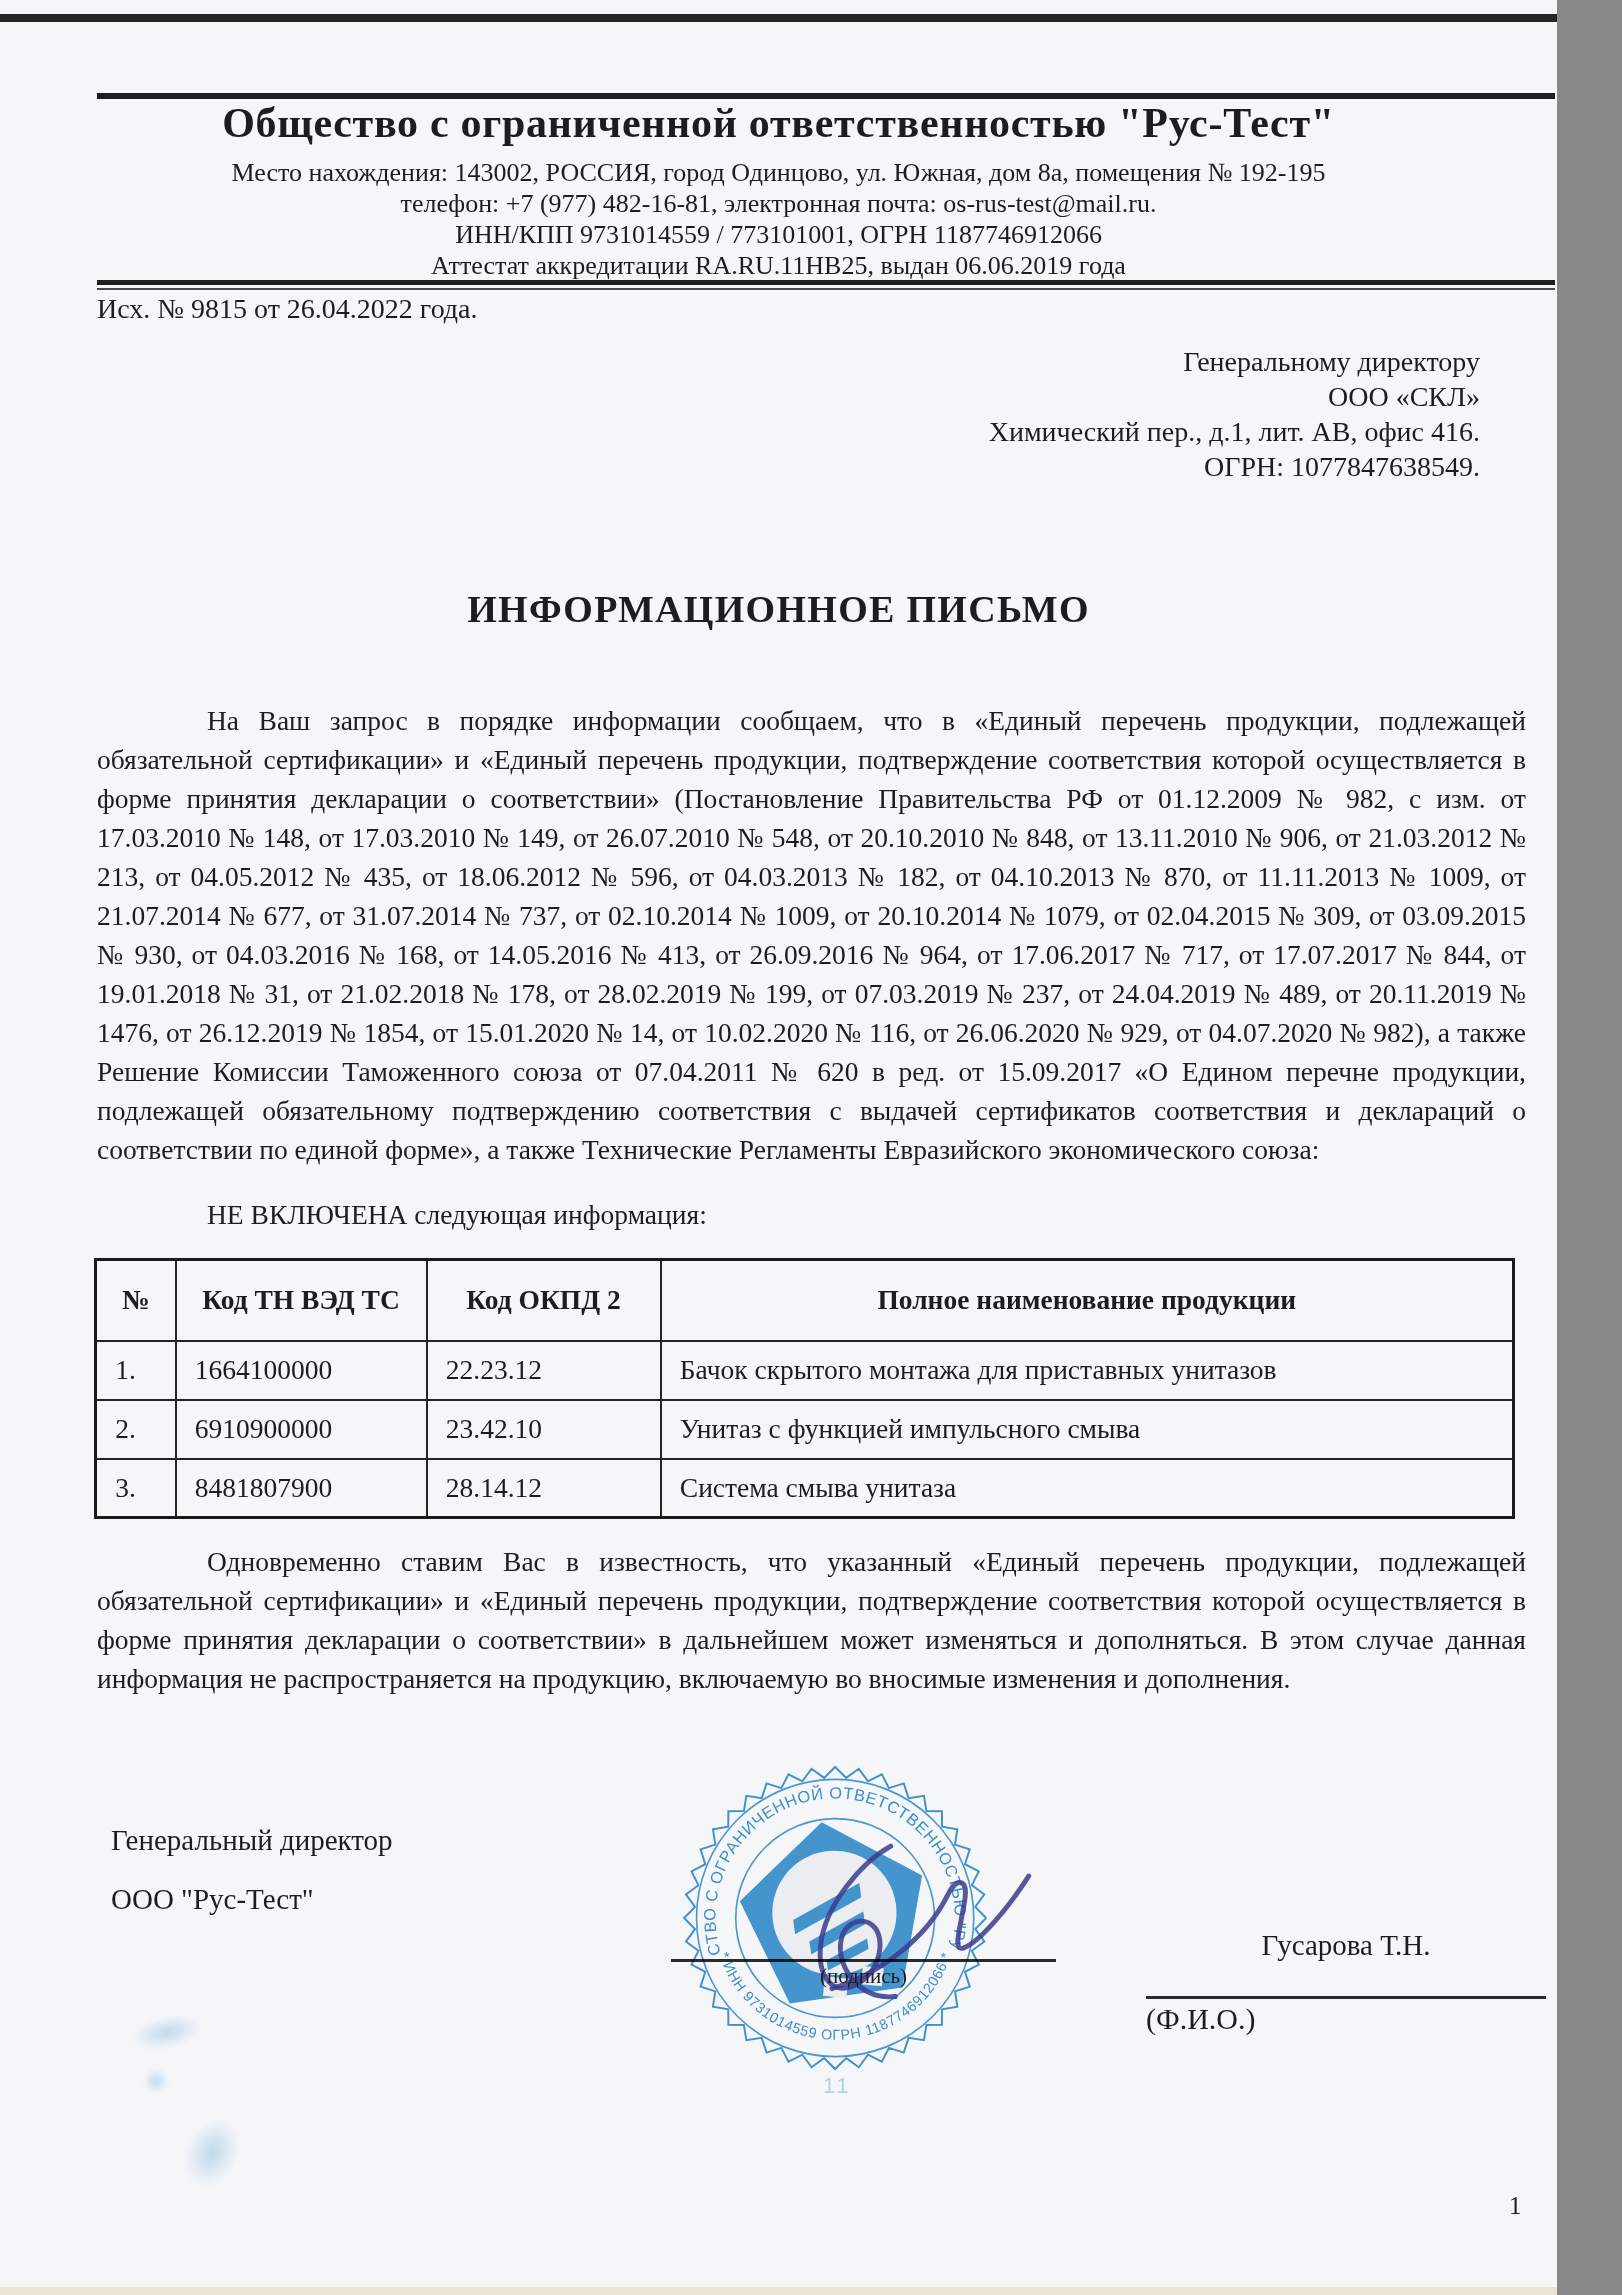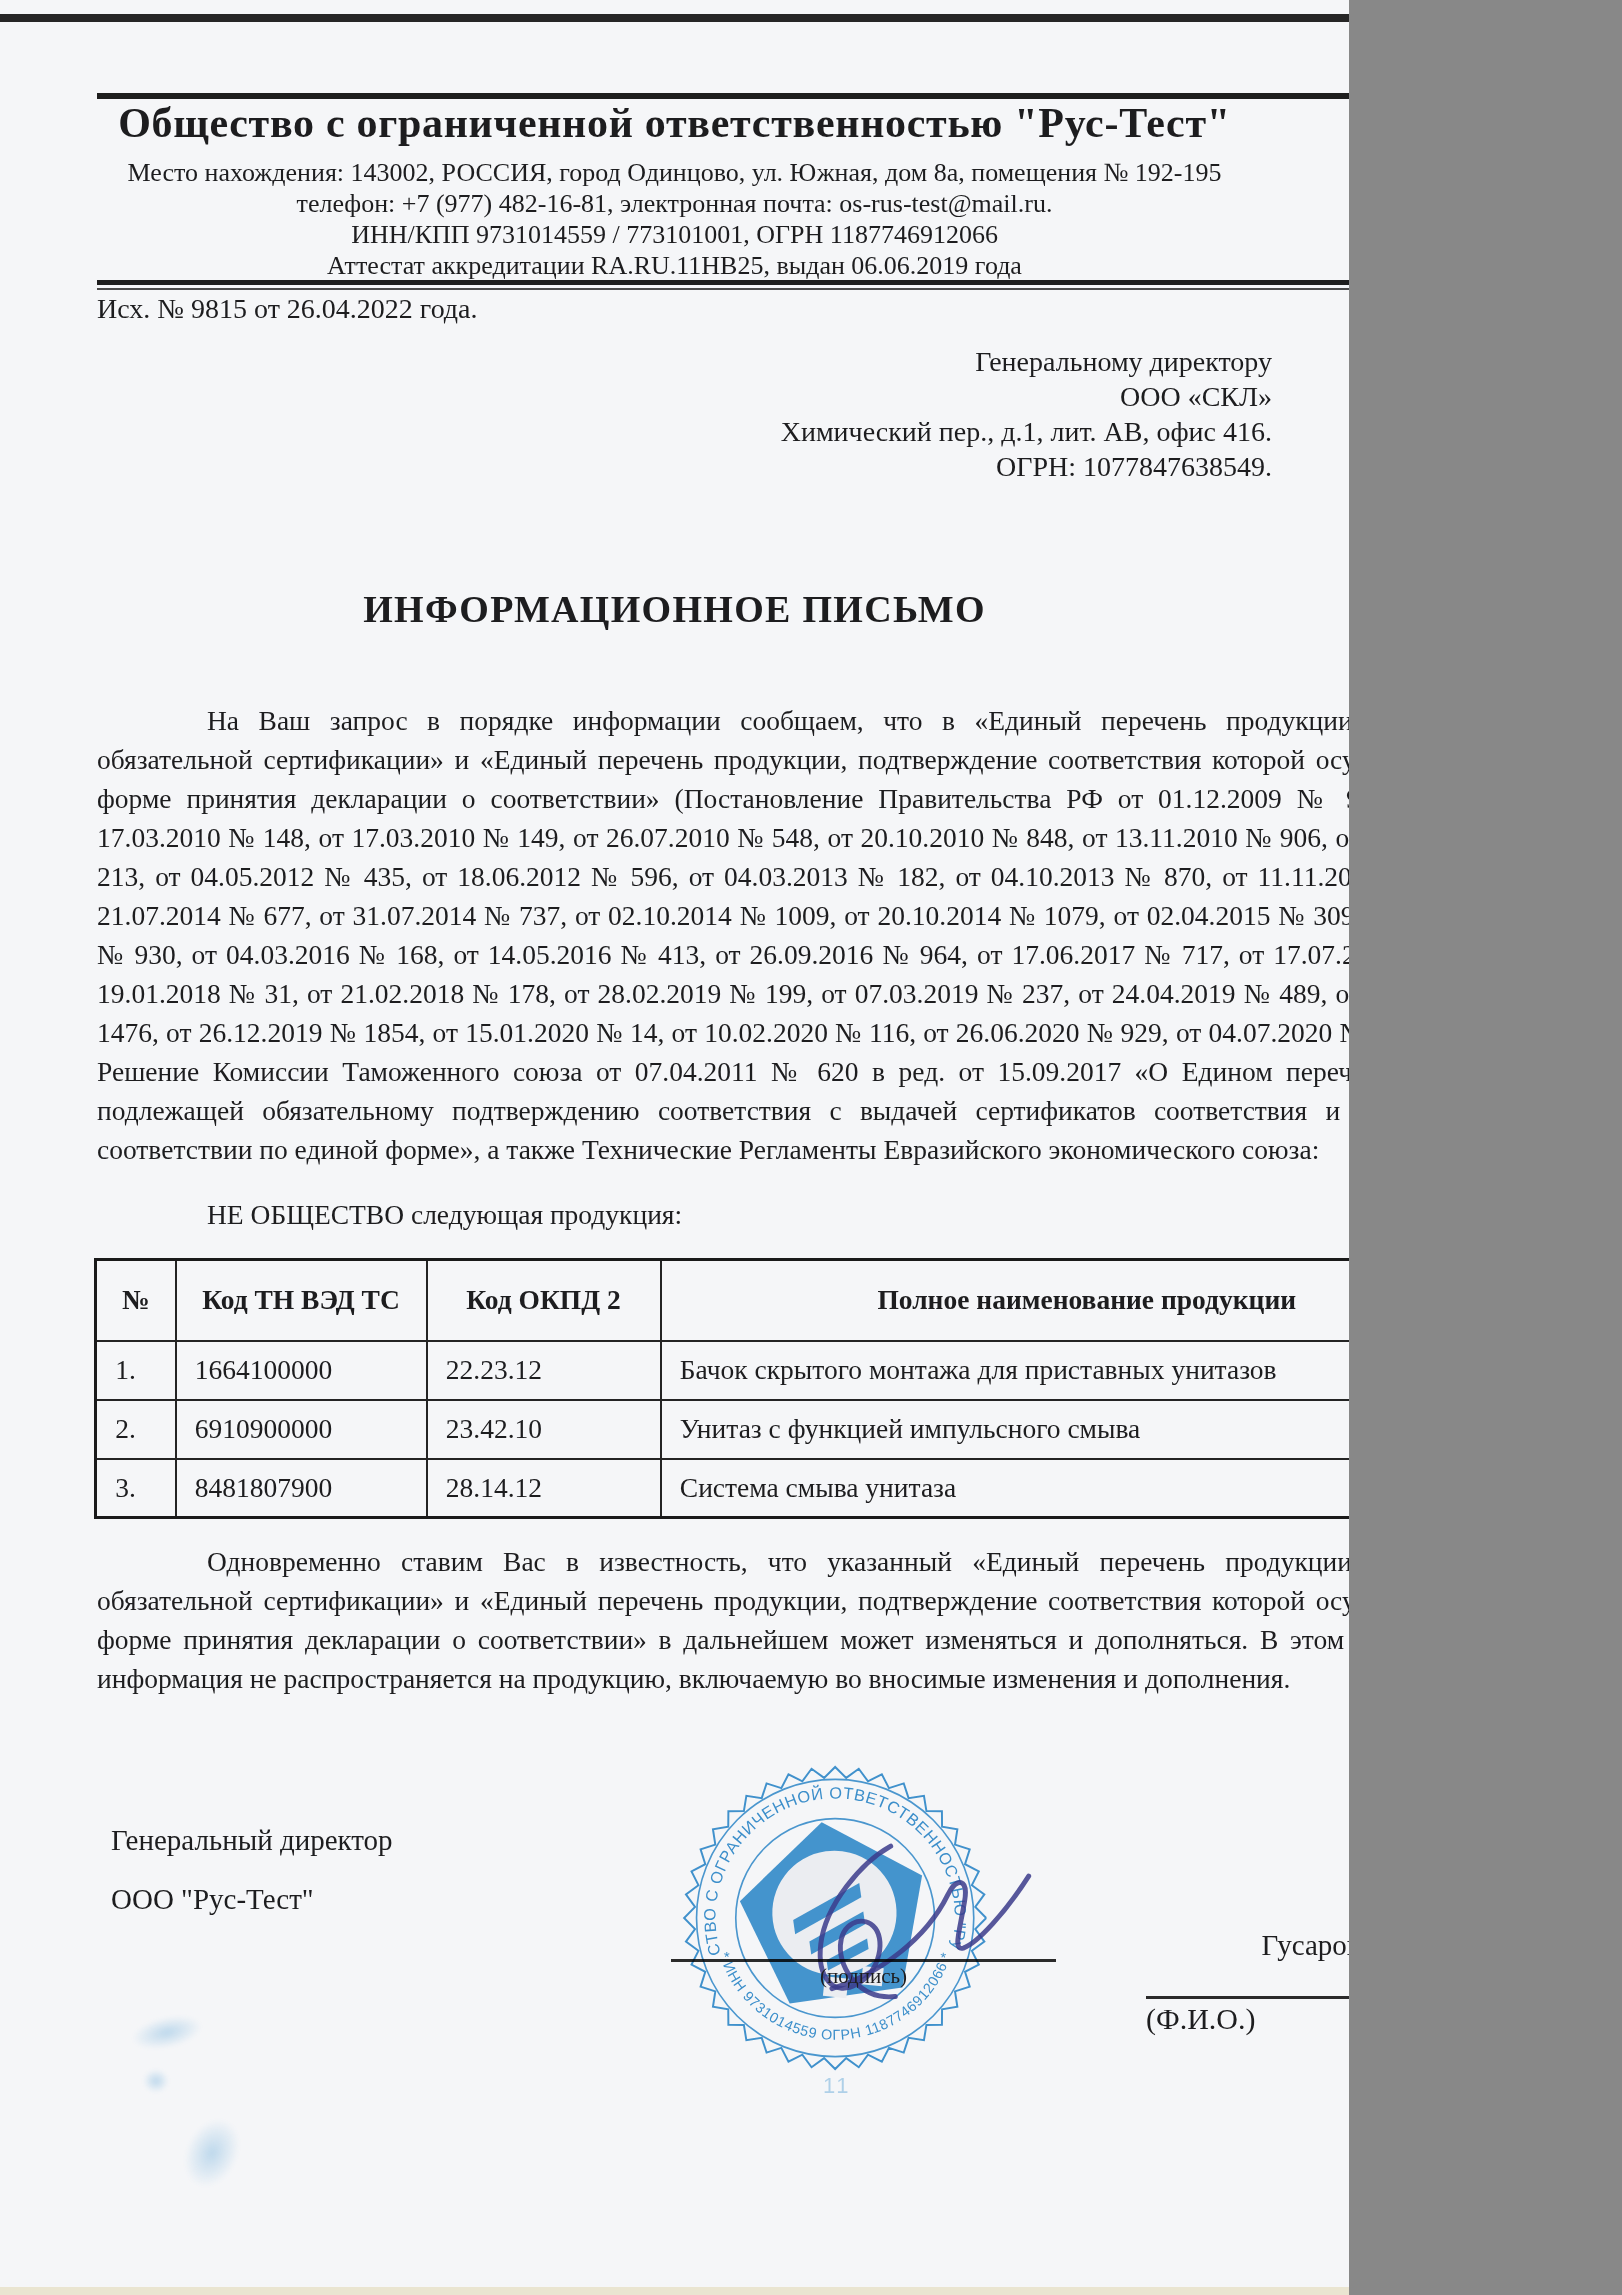--- a/index.html
+++ b/index.html
@@ -3,21 +3,21 @@
 <meta charset="utf-8">
 <title>Scanned letter</title>
 <style>
   :root{
     --bg:#f5f6f8; --ink:#1d1d1f; --rule:#1e1e1e;
     --stamp-blue:#2e8bcd; --sig-ink:#3d3d8f; --scan-edge:#262626; --strip:#eae5d1;
   }
   *{margin:0;padding:0;box-sizing:border-box;}
   html,body{background:#888;}
   .page{
-    position:relative; width:1349px; height:2295px; overflow:hidden;
+    position:relative; width:1557px; height:2295px; overflow:hidden;
     background:var(--bg);
     font-family:"Liberation Serif","DejaVu Serif",serif;
     color:var(--ink);
   }
   
   .scan-top{position:absolute;left:0;top:14.4px;width:100%;height:7.2px;background:var(--scan-edge);}
   .scan-bottom{position:absolute;left:0;bottom:0;width:100%;height:7.9px;background:var(--strip);}
   
   .rule{position:absolute;left:97px;width:1458px;background:var(--rule);}
   .rule-top{top:93px;height:5.9px;}
@@ -118,21 +118,21 @@
     <div>Генеральному директору</div>
     <div>ООО «СКЛ»</div>
     <div>Химический пер., д.1, лит. АВ, офис 416.</div>
     <div>ОГРН: 1077847638549.</div>
   </div>
 
   <div class="letter-title">ИНФОРМАЦИОННОЕ ПИСЬМО</div>
 
   <p class="body-par par1">На Ваш запрос в порядке информации сообщаем, что в «Единый перечень продукции, подлежащей обязательной сертификации» и «Единый перечень продукции, подтверждение соответствия которой осуществляется в форме принятия декларации о соответствии» (Постановление Правительства РФ от 01.12.2009 № 982, с изм. от 17.03.2010 № 148, от 17.03.2010 № 149, от 26.07.2010 № 548, от 20.10.2010 № 848, от 13.11.2010 № 906, от 21.03.2012 № 213, от 04.05.2012 № 435, от 18.06.2012 № 596, от 04.03.2013 № 182, от 04.10.2013 № 870, от 11.11.2013 № 1009, от 21.07.2014 № 677, от 31.07.2014 № 737, от 02.10.2014 № 1009, от 20.10.2014 № 1079, от 02.04.2015 № 309, от 03.09.2015 № 930, от 04.03.2016 № 168, от 14.05.2016 № 413, от 26.09.2016 № 964, от 17.06.2017 № 717, от 17.07.2017 № 844, от 19.01.2018 № 31, от 21.02.2018 № 178, от 28.02.2019 № 199, от 07.03.2019 № 237, от 24.04.2019 № 489, от 20.11.2019 № 1476, от 26.12.2019 № 1854, от 15.01.2020 № 14, от 10.02.2020 № 116, от 26.06.2020 № 929, от 04.07.2020 № 982), а также Решение Комиссии Таможенного союза от 07.04.2011 № 620 в ред. от 15.09.2017 «О Едином перечне продукции, подлежащей обязательному подтверждению соответствия с выдачей сертификатов соответствия и деклараций о соответствии по единой форме», а также Технические Регламенты Евразийского экономического союза:</p>
 
-  <div class="not-included">НЕ ОБЩЕСТВО следующая продукция:</div>
+  <div class="not-included">НЕ ВКЛЮЧЕНА следующая информация:</div>
 
   <table class="products">
     <colgroup>
       <col style="width:80px">
         <col style="width:251px">
         <col style="width:234px">
         <col>
     </colgroup>
     <thead>
       <tr>

